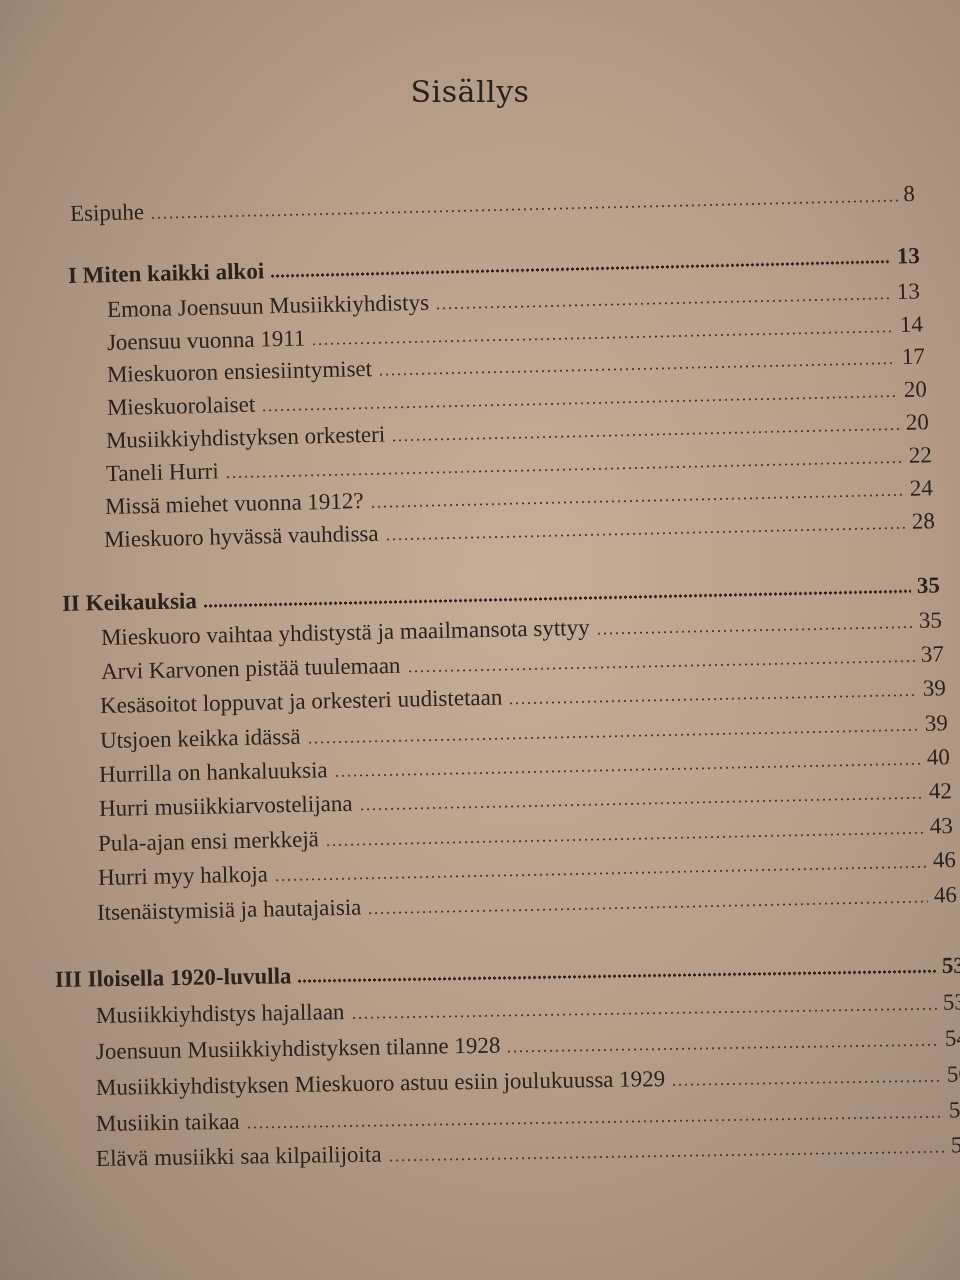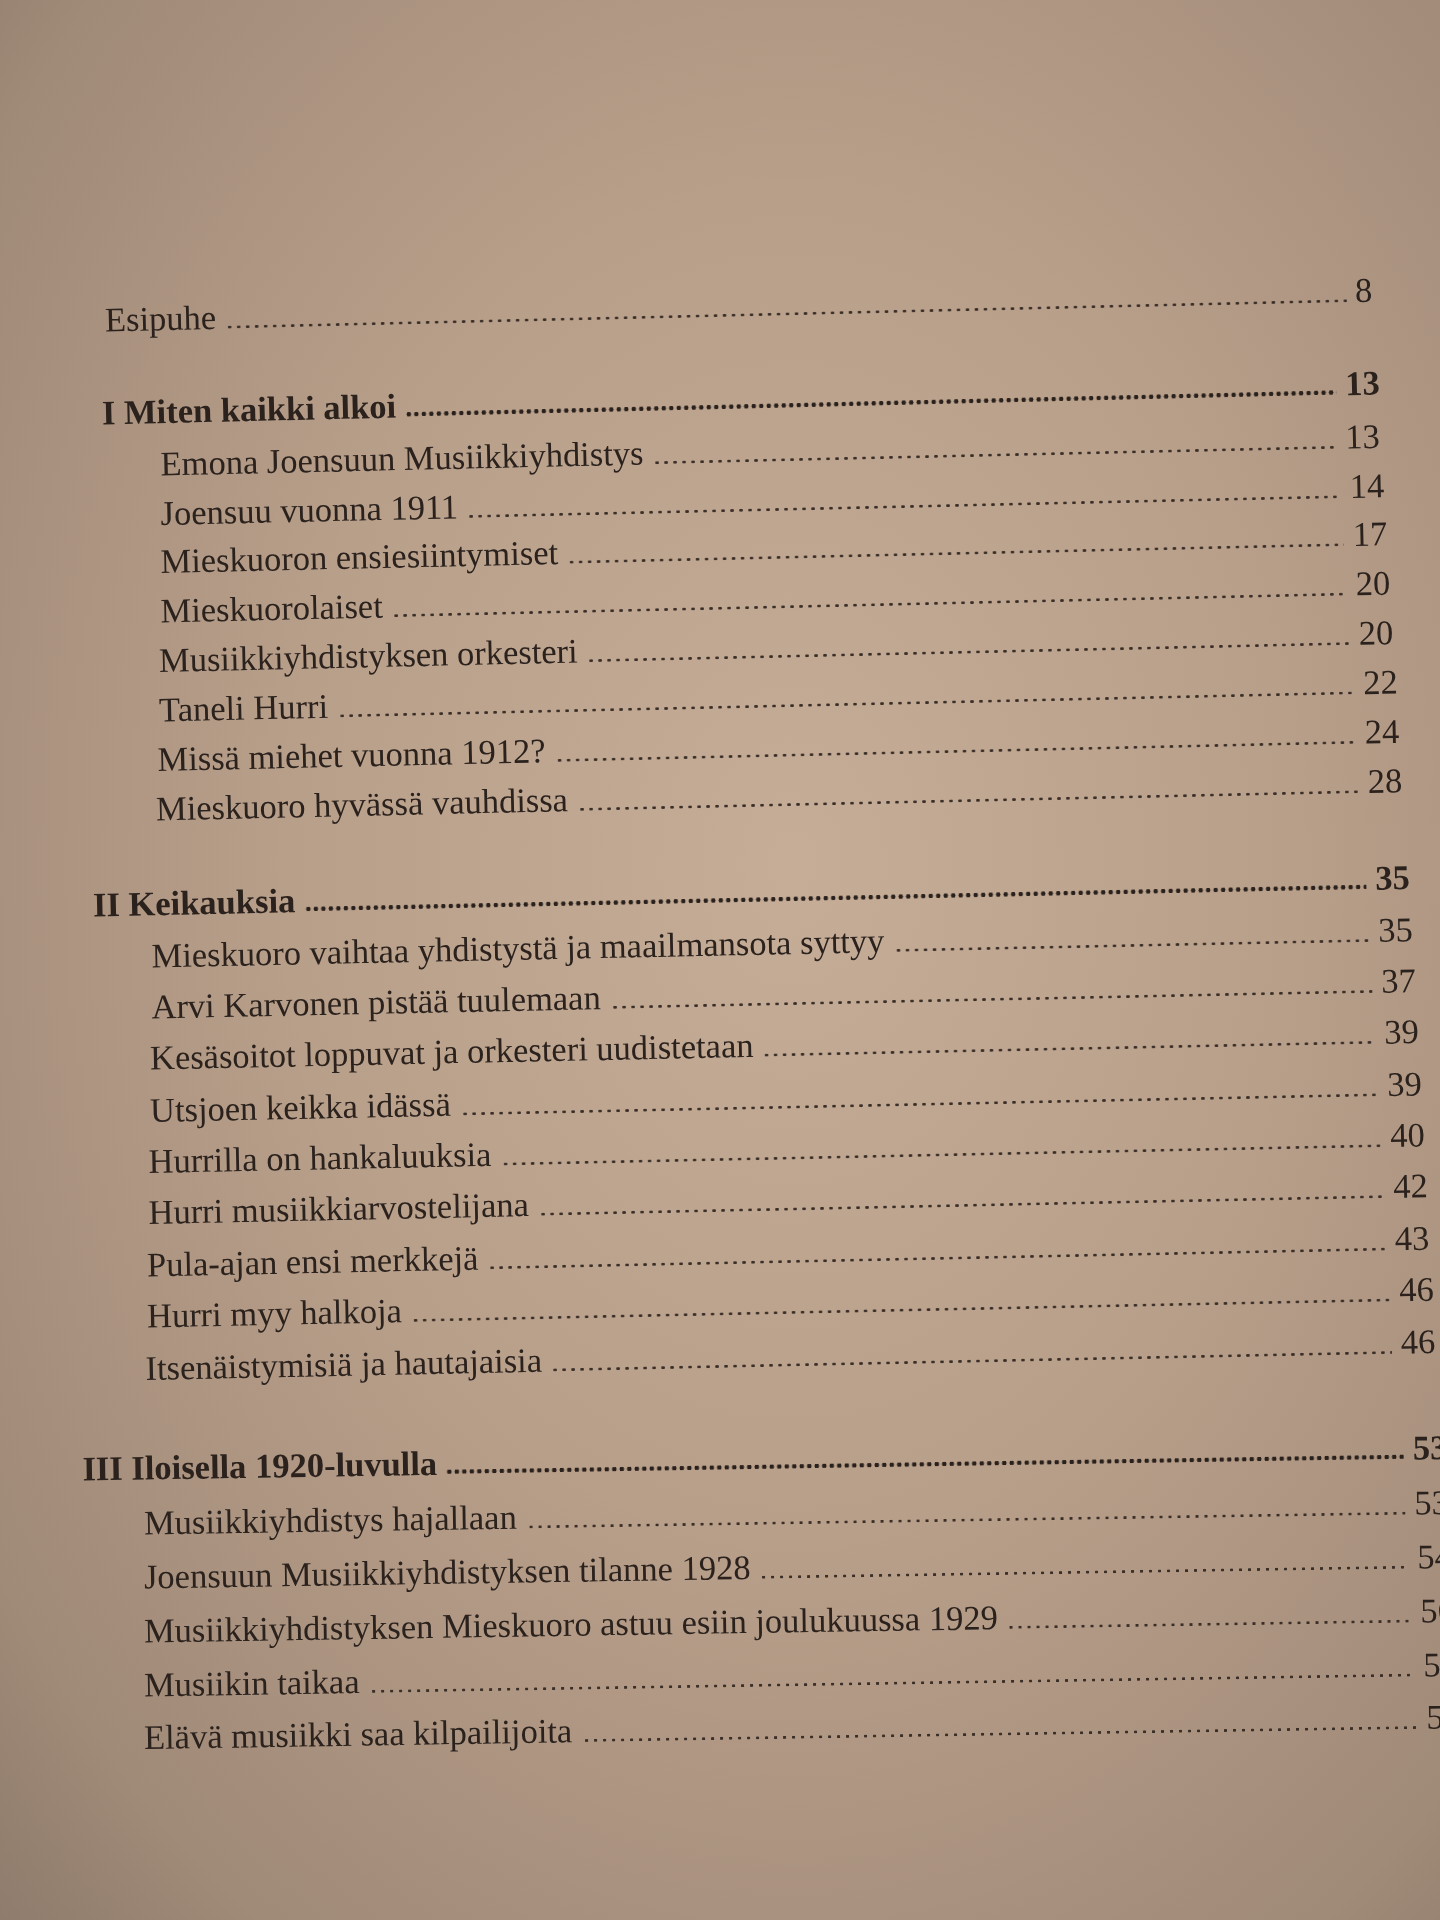--- a/index.html
+++ b/index.html
@@ -29,20 +29,21 @@
   .toc-row.chapter .leader {
     background-image: radial-gradient(circle, #2a211c 1.4px, transparent 1.7px);
     background-size: 5px 4px; height: 4px;
   }
   .toc-row.sub { font-size: 23px; }
 </style>
 </head>
 <body>
 
 <div class="page">
+  <div class="title">Sisällys</div>
 
   <div class="toc-row sub" style="left:70px; top:200px; width:845px; transform: rotate(-1.35deg);">
     <span class="label">Esipuhe</span>
     <span class="leader"></span>
     <span class="page-num">8</span>
   </div>
 
   <div class="toc-row chapter" style="left:68px; top:262px; width:852px; transform: rotate(-1.35deg);">
     <span class="label">I Miten kaikki alkoi</span>
     <span class="leader"></span>

